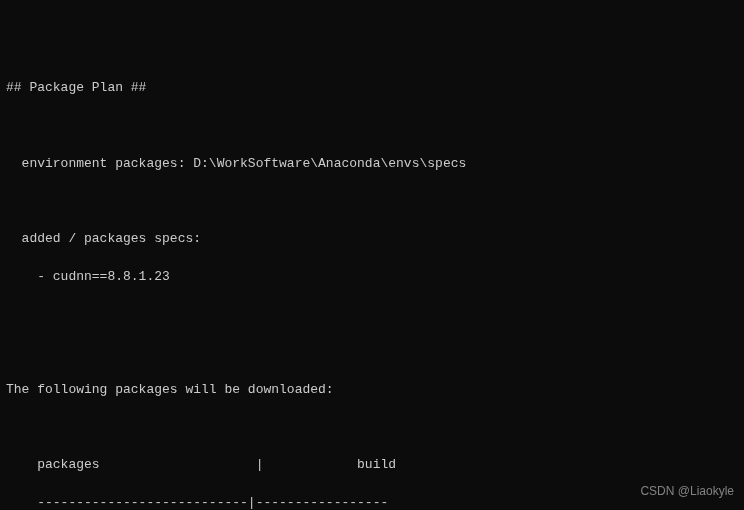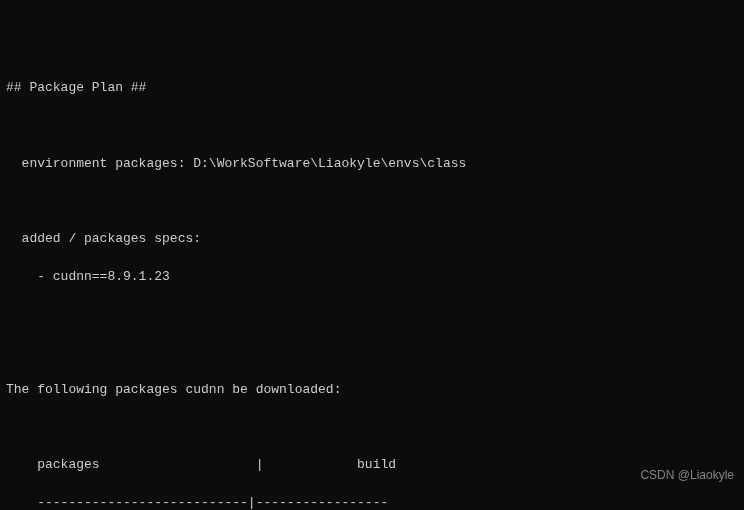--- a/index.html
+++ b/index.html
@@ -13,41 +13,41 @@
       height: 510px;
       padding: 4px 6px;
       overflow: hidden;
       position: relative;
       white-space: pre;
     }
     .line { white-space: pre; }
     .watermark {
       position: absolute;
       right: 10px;
-      bottom: 26px;
+      bottom: 10px;
       color: #aaaaaa;
       font-family: Arial, sans-serif;
       font-size: 12px;
       opacity: 0.75;
     }
   </style>
 </head>
 <body>
 
 
 
 <div class="line">## Package Plan ##</div>
 <div class="line"> </div>
-<div class="line"><span>  environment packages: </span><span>D:\WorkSoftware\Liaokyle\envs\class</span></div>
+<div class="line"><span>  environment packages: </span><span>D:\WorkSoftware\Anaconda\envs\specs</span></div>
 <div class="line"> </div>
 <div class="line">  added / packages specs:</div>
-<div class="line">    - cudnn==8.9.1.23</div>
+<div class="line">    - cudnn==8.8.1.23</div>
 <div class="line"> </div>
 <div class="line"> </div>
-<div class="line">The following packages cudnn be downloaded:</div>
+<div class="line">The following packages will be downloaded:</div>
 <div class="line"> </div>
 <div class="line">    packages                    |            build</div>
 <div class="line">    ---------------------------|-----------------</div>
 
 
 
 
 
 
 

